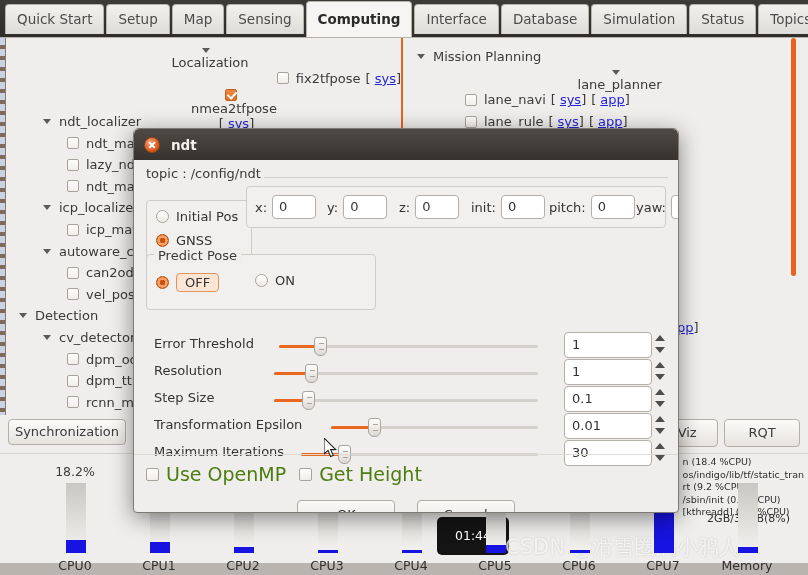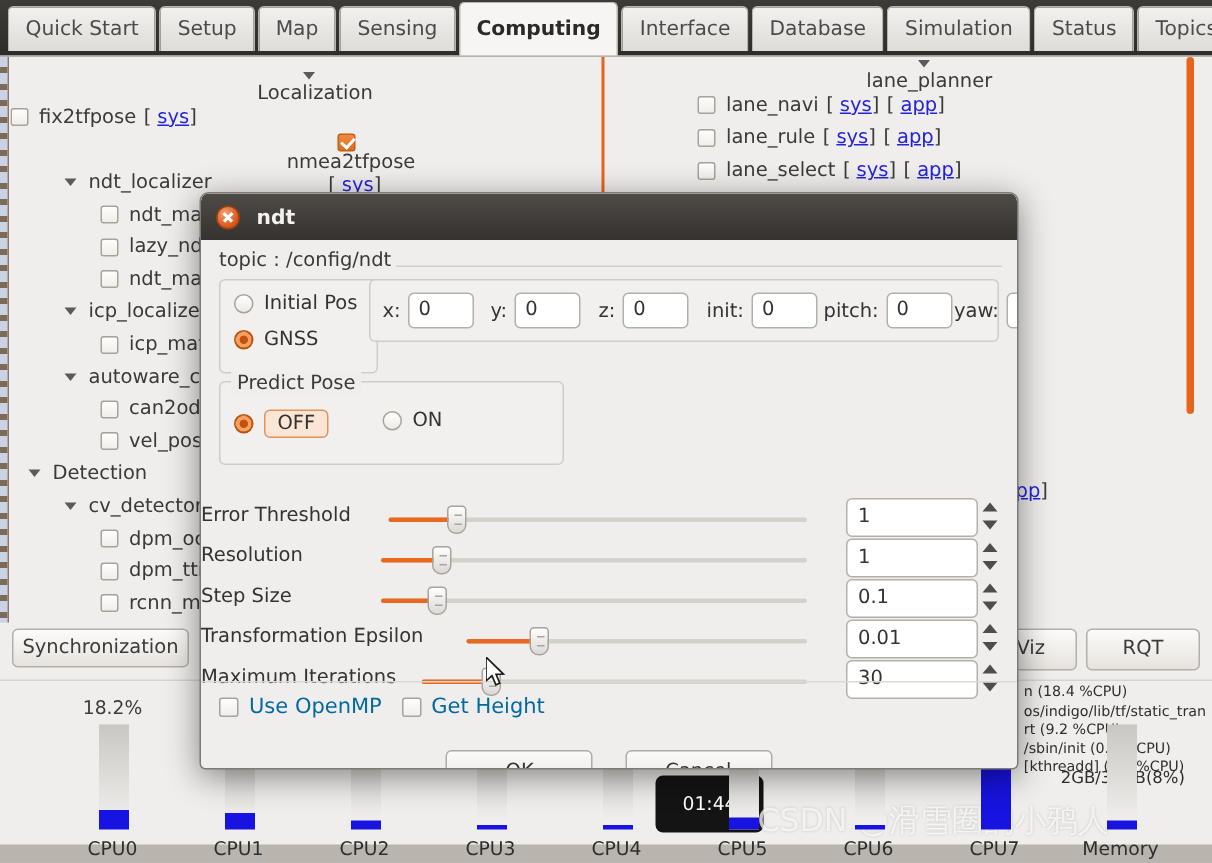--- a/index.html
+++ b/index.html
@@ -224,21 +224,21 @@
   #topicrule {
     position: absolute; left: 130px; right: 10px; top: 17px;
     height: 1px; background: #d3d0cb;
   }
 
   .group {
     position: absolute;
     border: 1px solid #cfccc7; border-radius: 4px;
     background: #f1f0ee;
   }
-  #grp-pos  { left: 12px; top: 26px; width: 106px; height: 63px; }
+  #grp-pos  { left: 12px; top: 40px; width: 106px; height: 63px; }
   #grp-xyz  { left: 112px; top: 26px; width: 420px; height: 42px; }
   #grp-pred { left: 12px; top: 94px; width: 230px; height: 56px; }
   #predlabel {
     position: absolute; left: 20px; top: 88px;
     background: #efeeec; padding: 0 4px;
     font-size: 13px; color: #3a3a3a;
   }
 
   .radio {
     display: flex; align-items: center;
@@ -271,21 +271,21 @@
   .fld { display: flex; align-items: center; font-size: 13px; color: #333; }
   .fld .lab { margin-right: 5px; }
   .inp {
     height: 24px; line-height: 22px;
     border: 1px solid #b4afa8; border-radius: 4px;
     background: #ffffff;
     font-size: 13px; color: #333;
     padding: 0 6px;
   }
 
-  .srow { position: absolute; left: 0; right: 12px; height: 27px; }
+  .srow { position: absolute; left: 20px; right: 12px; height: 27px; }
   .slabel { position: absolute; left: 0; top: 4px; font-size: 13px; color: #333; white-space: nowrap; }
   .strack {
     position: absolute; right: 128px; top: 13px; height: 3px;
     background: #d4d1cc; border-radius: 2px;
   }
   .sfill { position: absolute; left: 0; top: 0; height: 3px; background: #e8681e; border-radius: 2px; }
   .shandle {
     position: absolute; top: -8px;
     width: 13px; height: 19px;
     background: linear-gradient(#fefefe, #dcd9d4);
@@ -314,21 +314,21 @@
   .spinbtns .dn { top: 13px; border-top: 6px solid #4d4d4d; }
 
   #chkrow { position: absolute; left: 12px; top: 303px; display: flex; align-items: center; }
   #chkrule { position: absolute; left: 0; right: 0; top: 294px; height: 1px; background: #dcd9d4; }
   .chk {
     width: 13px; height: 13px; flex: none;
     border: 1px solid #a9a29a; border-radius: 2px;
     background: linear-gradient(#fdfdfd, #f0eeea);
     margin-right: 7px;
   }
-  .chklab { font-size: 14px; color: #0369a1; margin-right: 13px; }
+  .chklab { font-size: 19px; color: #4d7c0f; margin-right: 13px; }
 
   #dlgbuttons { position: absolute; left: 0; right: 0; top: 340px; text-align: center; }
   .dbtn {
     display: inline-block;
     width: 98px; height: 30px; line-height: 28px;
     font-size: 13px; color: #333;
     background: linear-gradient(#fbfaf9, #e4e1dc);
     border: 1px solid #b0aba4; border-radius: 4px;
     margin: 0 8px; cursor: pointer;
   }
@@ -359,21 +359,21 @@
   </div>
 
   <div id="body">
     <div class="edge-left"></div>
 
     <div class="pane" id="pane-left">
         <div class="trow" style="padding-left: 12px; margin-top: 8px; flex-direction: column;">
           <span class="arrow"></span>
           <span>Localization</span>
         </div>
-        <div class="trow" style="margin-top: 0px;">
+        <div class="trow" style="margin-top: 0px; justify-content: flex-end;">
           <span class="cbx"></span>
           <span>fix2tfpose</span>
           <span class="brk" style="margin-left: 5px;">[<span class="lnk">sys</span>]</span>
         </div>
         <div class="trow" style="padding-left: 60px; margin-top: 0px; flex-direction: column;">
           <span class="cbx on"></span>
           <span>nmea2tfpose</span>
           <span class="brk" style="margin-left: 5px;">[<span class="lnk">sys</span>]</span>
         </div>
         <div class="trow" style="padding-left: 36px; margin-top: 0px;">
@@ -429,20 +429,24 @@
           <span>dpm_ttic</span>
         </div>
         <div class="trow" style="padding-left: 60px; margin-top: 0px;">
           <span class="cbx"></span>
           <span>rcnn_msr</span>
         </div>
       </div>
 
     <div class="pane" id="pane-right">
       <div id="right-scroll"></div>
+    <div class="trow" style="padding-left: 12px; margin-top: 8px;">
+          <span class="arrow"></span>
+          <span>Mission Planning</span>
+        </div>
         <div class="trow" style="padding-left: 36px; margin-top: 0px; flex-direction: column;">
           <span class="arrow"></span>
           <span>lane_planner</span>
         </div>
         <div class="trow" style="padding-left: 60px; margin-top: 0px;">
           <span class="cbx"></span>
           <span>lane_navi</span>
           <span class="brk" style="margin-left: 5px;">[<span class="lnk">sys</span>]</span>
           <span class="brk" style="margin-left: 5px;">[<span class="lnk">app</span>]</span>
         </div>

